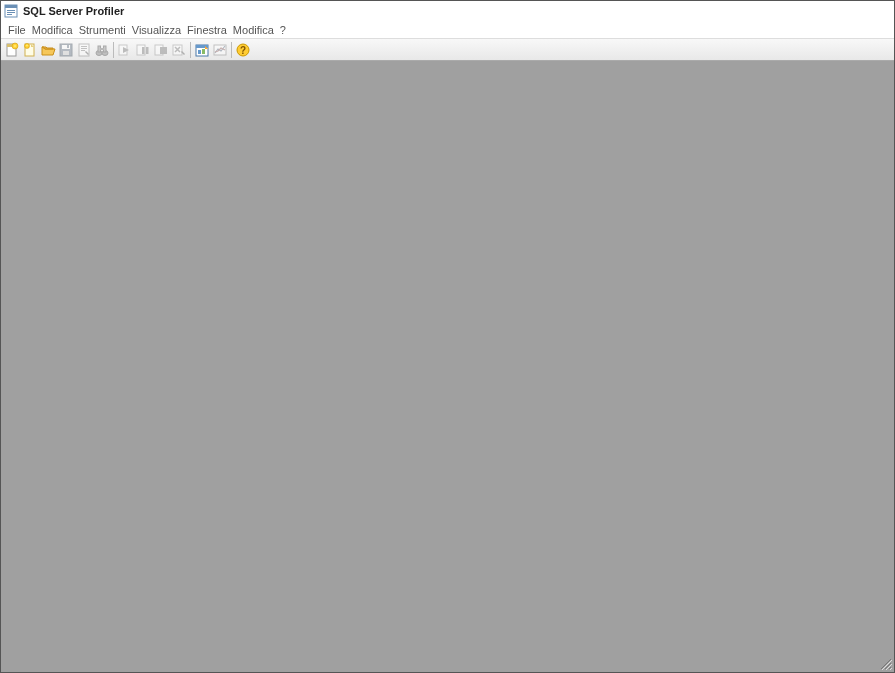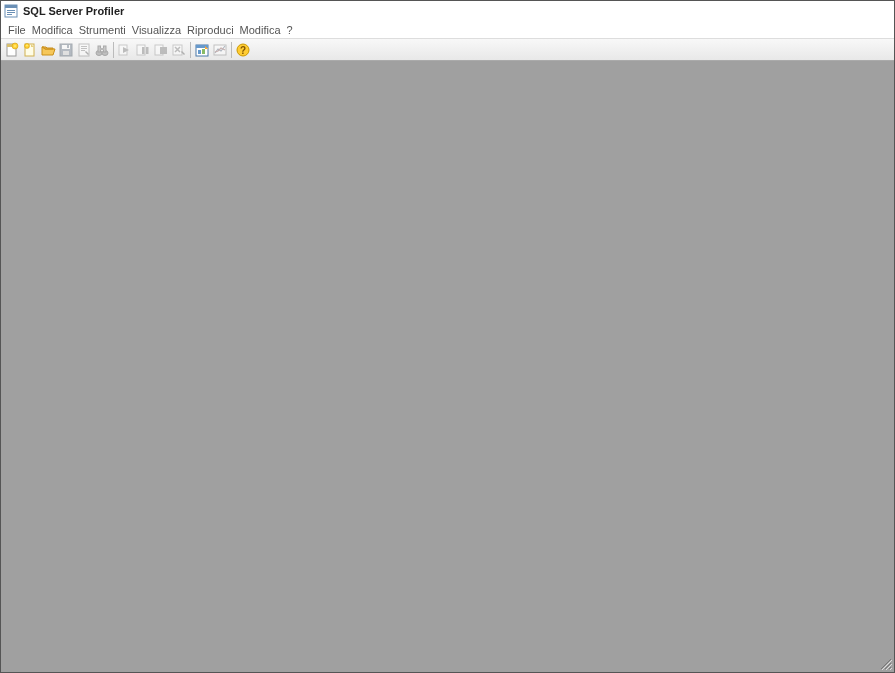--- a/index.html
+++ b/index.html
@@ -101,21 +101,21 @@
     </svg>
   </span>
   <span class="title">SQL Server Profiler</span>
 </div>
 
 <div class="menubar">
   <span class="menu-item">File</span>
   <span class="menu-item">Modifica</span>
   <span class="menu-item">Strumenti</span>
   <span class="menu-item">Visualizza</span>
-  <span class="menu-item">Riproduci</span>
+  <span class="menu-item">Finestra</span>
   <span class="menu-item">Modifica</span>
   <span class="menu-item">?</span>
 </div>
 
 <div class="toolbar">
 
   <span class="tb-btn enabled" title="Nuova traccia">
     <span>
       <svg width="16" height="16" viewBox="0 0 16 16">
         <rect x="3" y="2" width="9" height="12" fill="#fff" stroke="#999"></rect>

